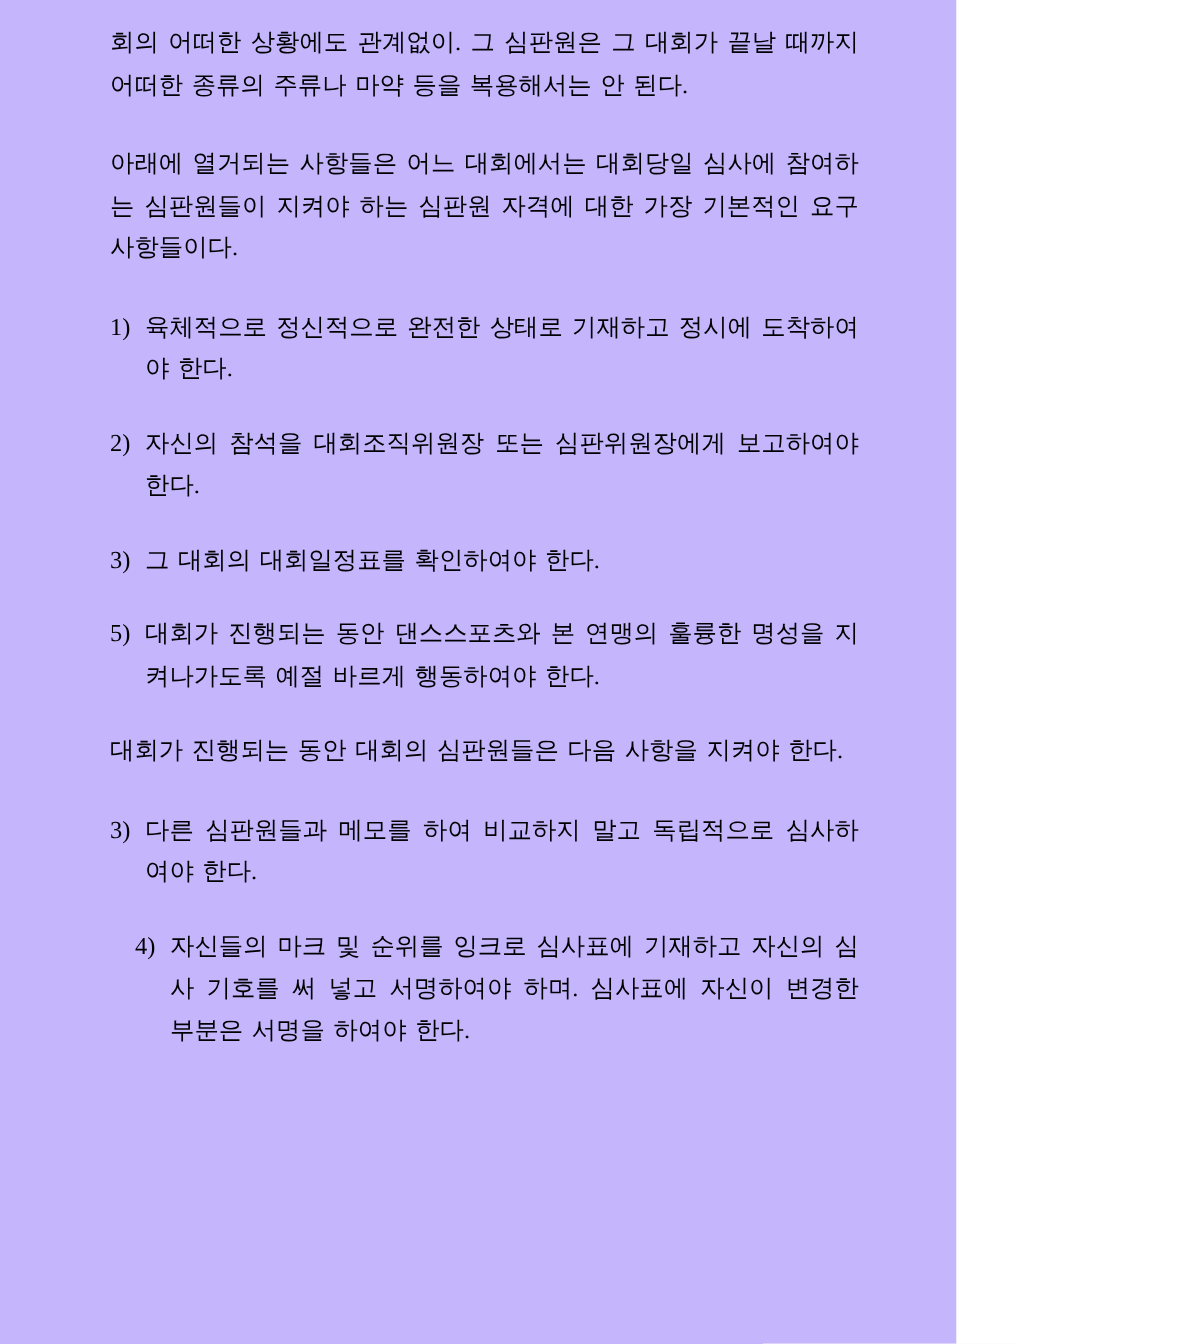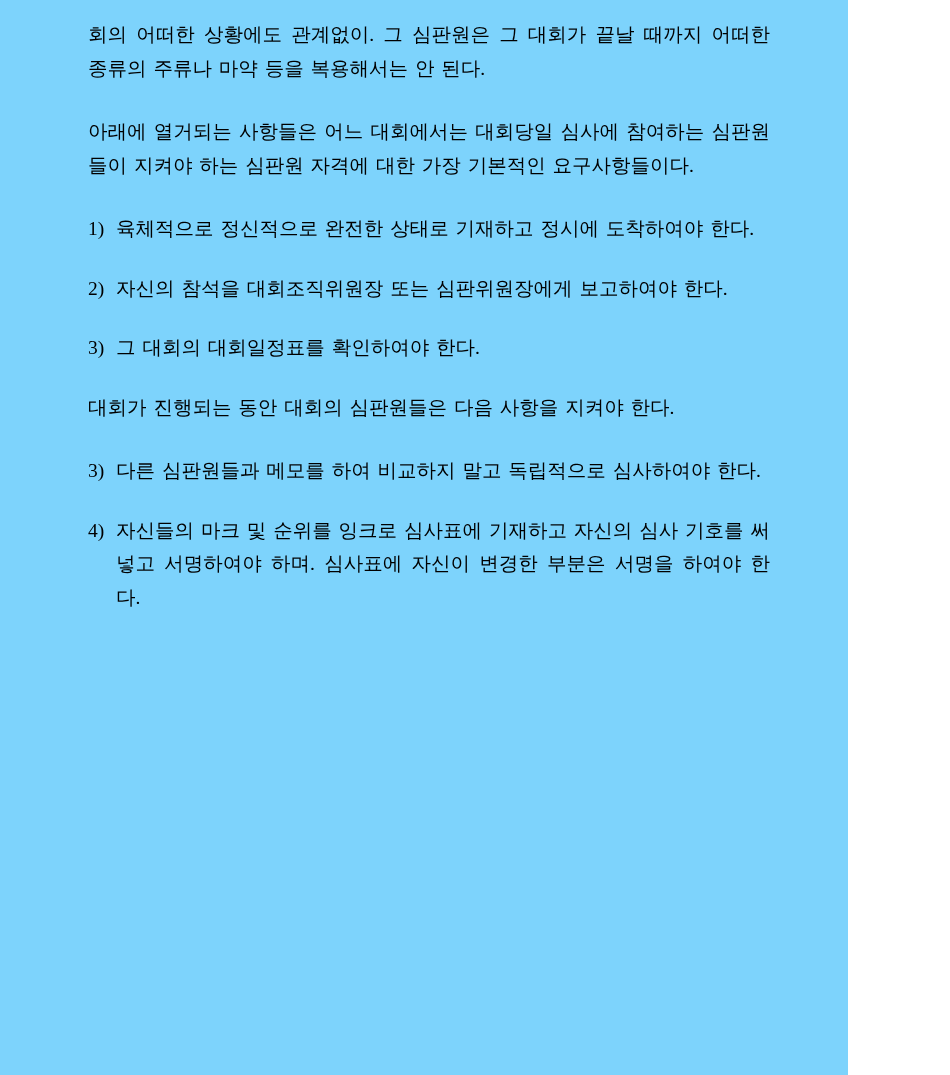--- a/index.html
+++ b/index.html
@@ -7,36 +7,37 @@
     padding: 0;
     background: #ffffff;
   }
   body {
     width: 950px;
     min-height: 1075px;
     font-family: "Liberation Serif", "DejaVu Serif", serif;
     color: #000000;
   }
   .page {
-    width: 848px;
+    width: 765px;
     min-height: 1075px;
     box-sizing: border-box;
     padding: 18px 78px 10px 88px;
-    background: #7dd3fc;
+    background: #c4b5fd;
   }
   .para {
     font-size: 19.5px;
     line-height: 1.72;
     text-align: justify;
     text-justify: inter-word;
     margin: 0 0 26px 0;
     word-spacing: 2px;
   }
   .para:last-child {
     margin-bottom: 0;
+    margin-left: 20px;
   }
   
   .numbered {
     padding-left: 28px;
     text-indent: -28px;
   }
   .numbered .num {
     display: inline-block;
     width: 28px;
     text-indent: 0;
@@ -71,20 +72,23 @@
 
   <p class="para numbered">
     <span class="num">2)</span><span>자신의 참석을 대회조직위원장 또는 심판위원장에게 보고하여야 한다.</span>
   </p>
 
   <p class="para numbered">
     <span class="num">3)</span><span>그 대회의 대회일정표를 확인하여야 한다.</span>
   </p>
 
 
+  <p class="para numbered">
+    <span class="num">5)</span><span>대회가 진행되는 동안 댄스스포츠와 본 연맹의 훌륭한 명성을 지켜나가도록 예절 바르게 행동하여야 한다.</span>
+  </p>
 
   <p class="para bold heading-para">
     <span>대회가 진행되는 동안 대회의 심판원들은 다음 사항을 지켜야 한다.</span>
   </p>
 
 
 
   <p class="para numbered">
     <span class="num">3)</span><span>다른 심판원들과 메모를 하여 비교하지 말고 독립적으로 심사하여야 한다.</span>
   </p>

